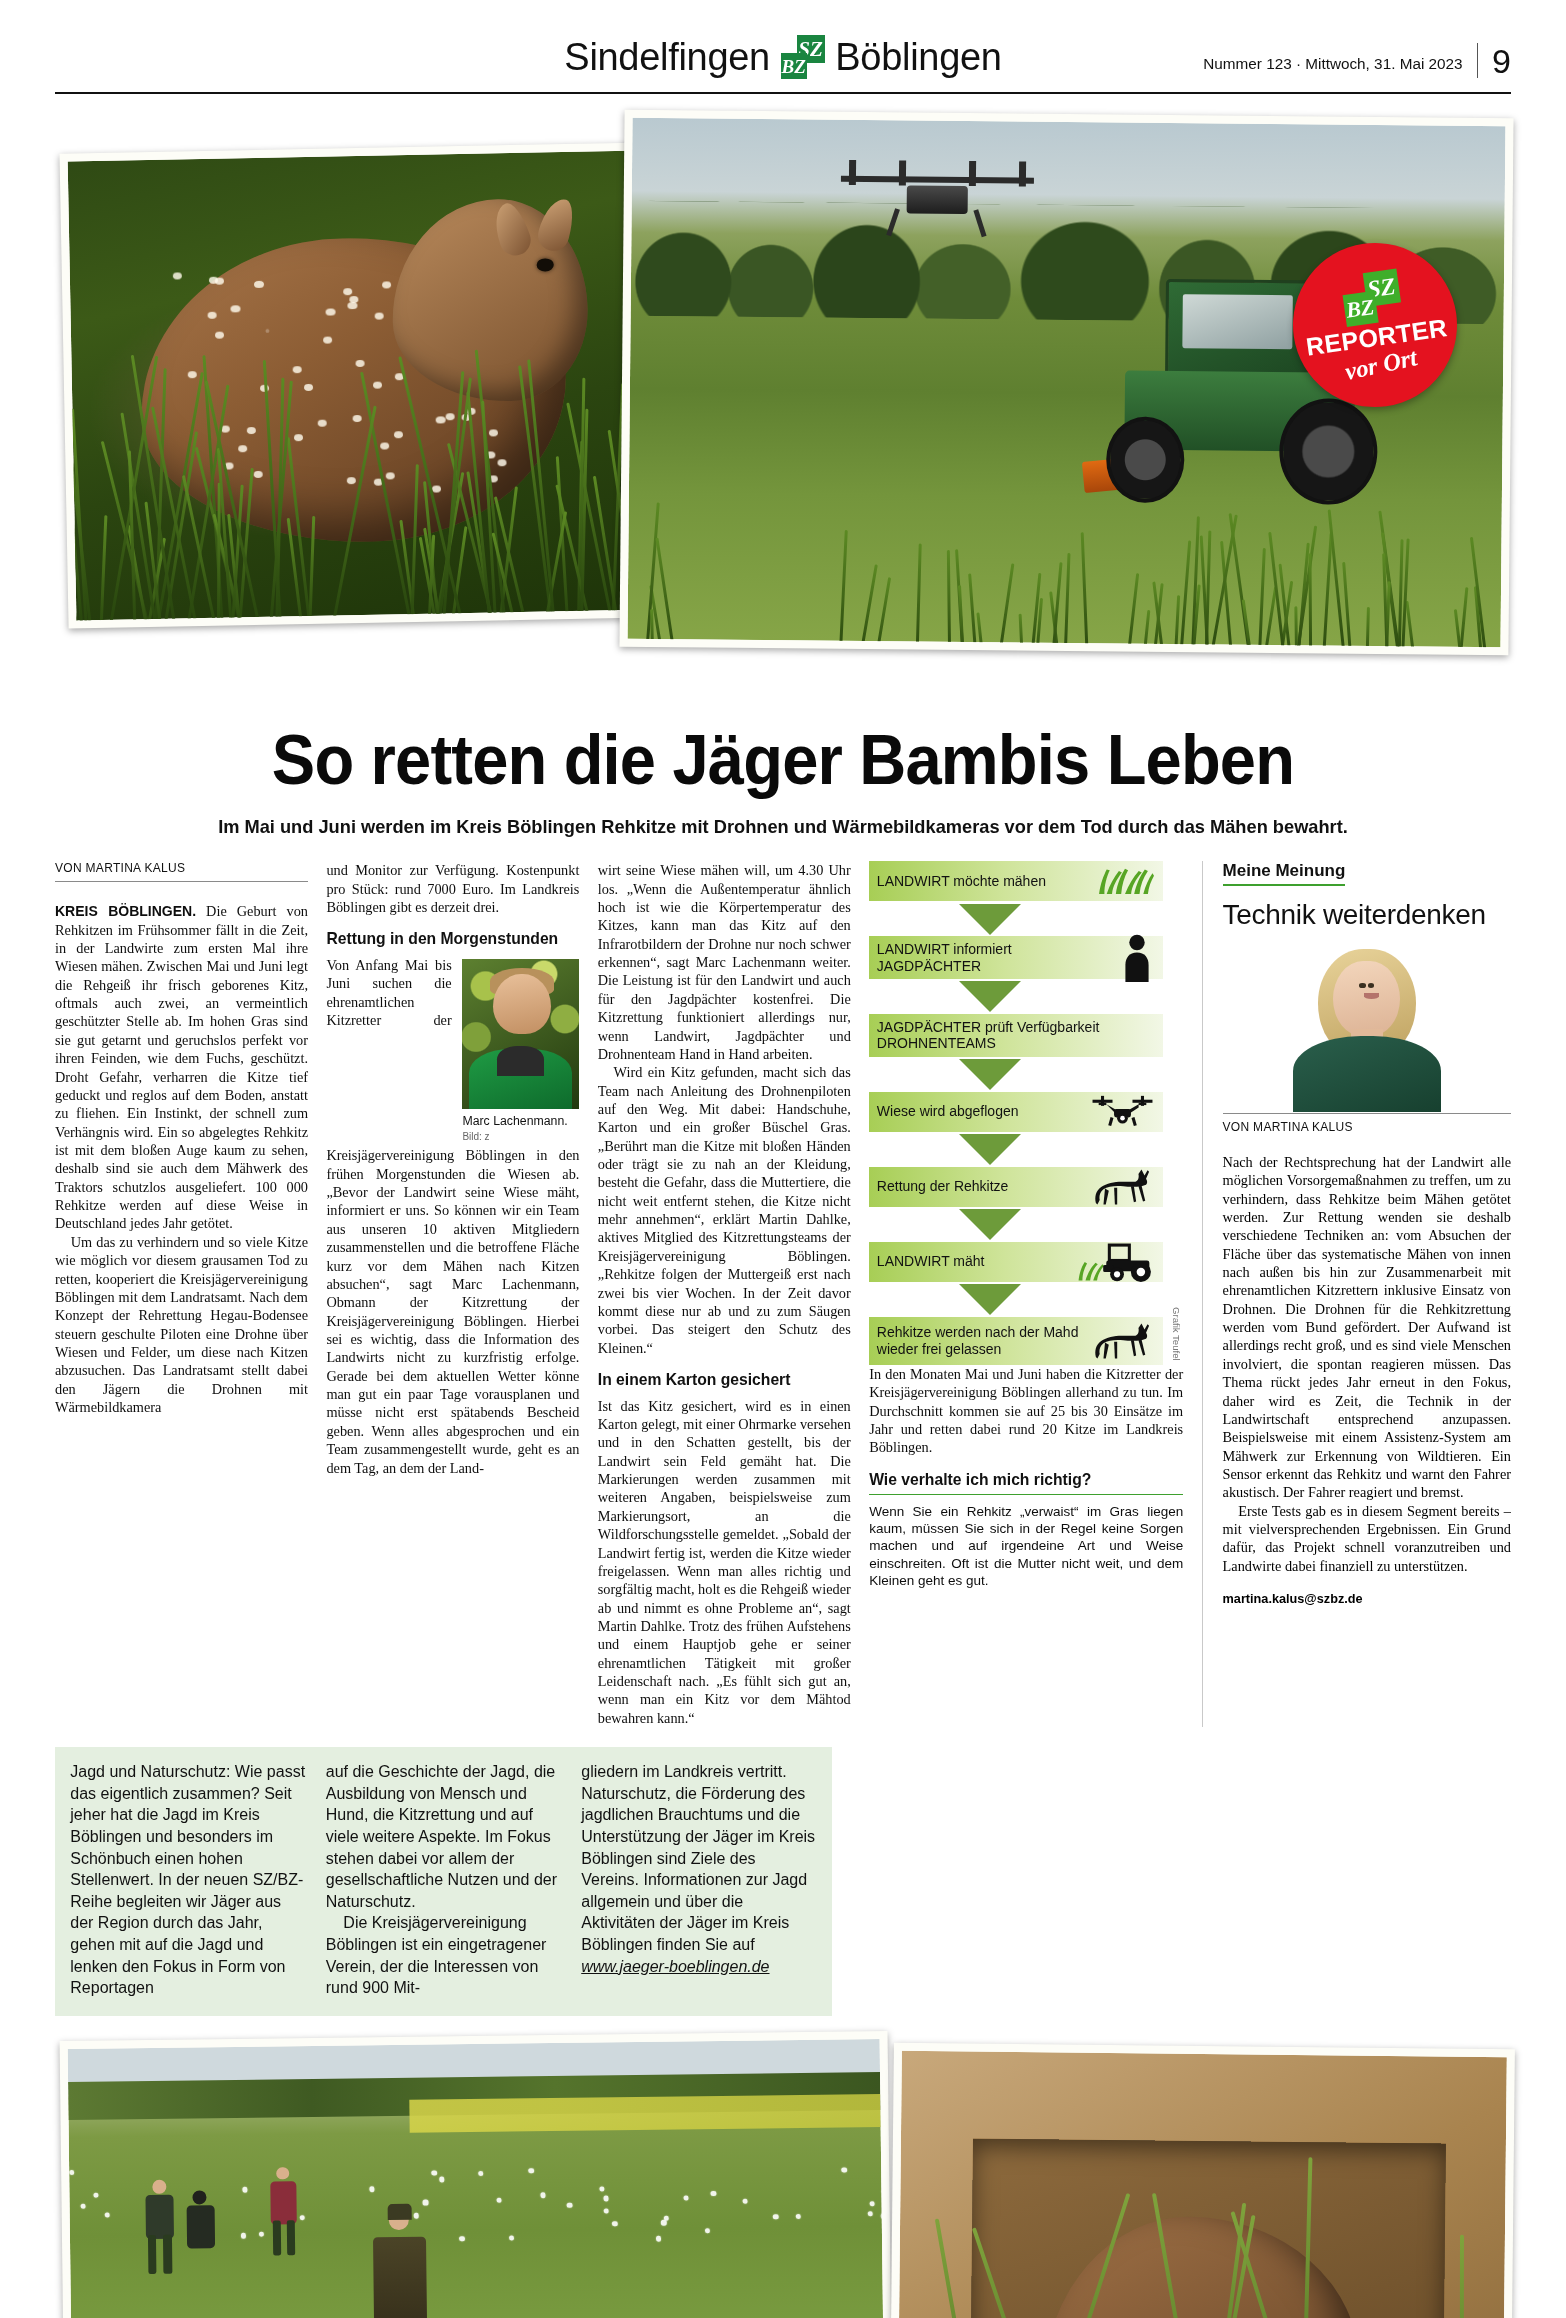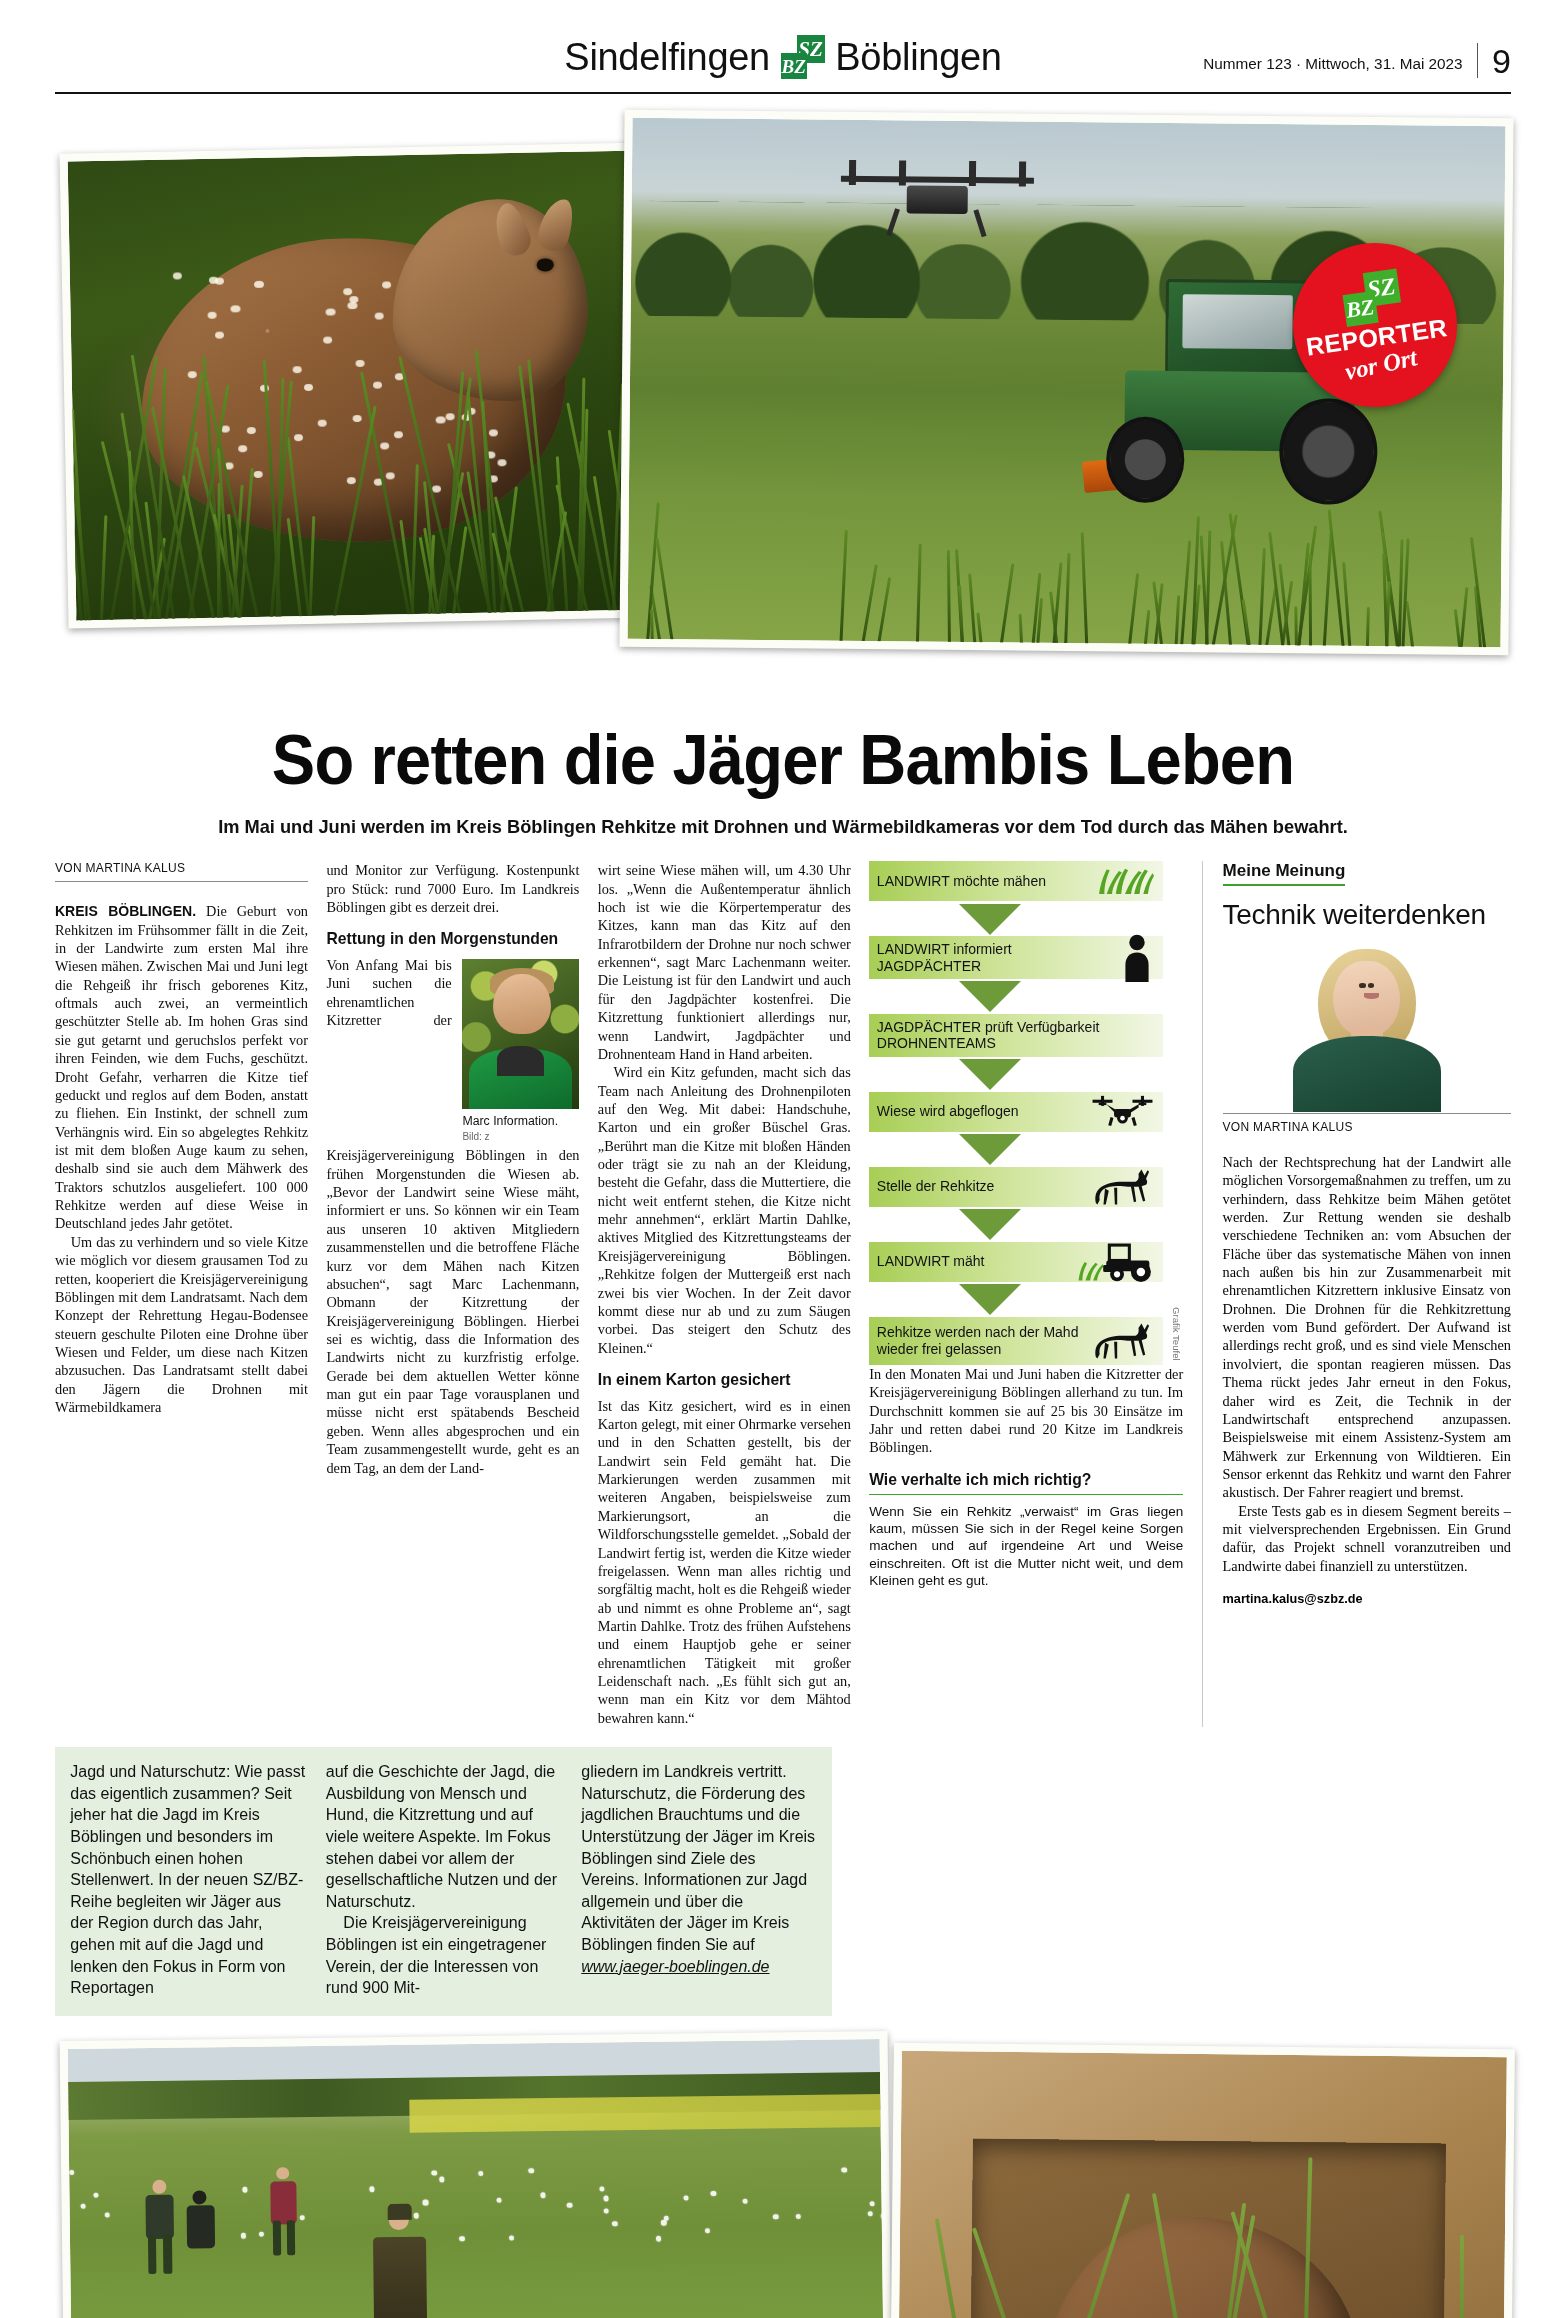--- a/index.html
+++ b/index.html
@@ -625,21 +625,21 @@
       <p class="body">und Monitor zur Verfügung. Kostenpunkt pro Stück: rund 7000 Euro. Im Landkreis Böblingen gibt es derzeit drei.</p>
       <div class="sub-hd">Rettung in den Morgenstunden</div>
       <div class="portrait-wrap">
         <div class="portrait">
           <div class="pf-foliage"></div>
           <div class="pf-hair"></div>
           <div class="pf-head"></div>
           <div class="pf-shirt"></div>
           <div class="pf-collar"></div>
         </div>
-        <div class="pc-name">Marc Information.</div>
+        <div class="pc-name">Marc Lachenmann.</div>
         <div class="pc-credit">Bild: z</div>
       </div>
       <p class="body" style="text-indent:0;">Von Anfang Mai bis Juni suchen die ehrenamtlichen Kitzretter der Kreisjägervereinigung Böblingen in den frühen Morgenstunden die Wiesen ab. „Bevor der Landwirt seine Wiese mäht, informiert er uns. So können wir ein Team aus unseren 10 aktiven Mitgliedern zusammenstellen und die betroffene Fläche kurz vor dem Mähen nach Kitzen absuchen“, sagt Marc Lachenmann, Obmann der Kitzrettung der Kreisjägervereinigung Böblingen. Hierbei sei es wichtig, dass die Information des Landwirts nicht zu kurzfristig erfolge. Gerade bei dem aktuellen Wetter könne man gut ein paar Tage vorausplanen und müsse nicht erst spätabends Bescheid geben. Wenn alles abgesprochen und ein Team zusammengestellt wurde, geht es an dem Tag, an dem der Land-</p>
     </div>
 
     <div class="col">
       <p class="body">wirt seine Wiese mähen will, um 4.30 Uhr los. „Wenn die Außentemperatur ähnlich hoch ist wie die Körpertemperatur des Kitzes, kann man das Kitz auf den Infrarotbildern der Drohne nur noch schwer erkennen“, sagt Marc Lachenmann weiter. Die Leistung ist für den Landwirt und auch für den Jagdpächter kostenfrei. Die Kitzrettung funktioniert allerdings nur, wenn Landwirt, Jagdpächter und Drohnenteam Hand in Hand arbeiten.</p>
       <p class="body">Wird ein Kitz gefunden, macht sich das Team nach Anleitung des Drohnenpiloten auf den Weg. Mit dabei: Handschuhe, Karton und ein großer Büschel Gras. „Berührt man die Kitze mit bloßen Händen oder trägt sie zu nah an der Kleidung, besteht die Gefahr, dass die Muttertiere, die nicht weit entfernt stehen, die Kitze nicht mehr annehmen“, erklärt Martin Dahlke, aktives Mitglied des Kitzrettungsteams der Kreisjägervereinigung Böblingen. „Rehkitze folgen der Muttergeiß erst nach zwei bis vier Wochen. In der Zeit davor kommt diese nur ab und zu zum Säugen vorbei. Das steigert den Schutz des Kleinen.“</p>
       <div class="sub-hd">In einem Karton gesichert</div>
       <p class="body" style="text-indent:0;">Ist das Kitz gesichert, wird es in einen Karton gelegt, mit einer Ohrmarke versehen und in den Schatten gestellt, bis der Landwirt sein Feld gemäht hat. Die Markierungen werden zusammen mit weiteren Angaben, beispielsweise zum Markierungsort, an die Wildforschungsstelle gemeldet. „Sobald der Landwirt fertig ist, werden die Kitze wieder freigelassen. Wenn man alles richtig und sorgfältig macht, holt es die Rehgeiß wieder ab und nimmt es ohne Probleme an“, sagt Martin Dahlke. Trotz des frühen Aufstehens und einem Hauptjob gehe er seiner ehrenamtlichen Tätigkeit mit großer Leidenschaft nach. „Es fühlt sich gut an, wenn man ein Kitz vor dem Mähtod bewahren kann.“</p>
@@ -703,21 +703,21 @@
                 <rect x="24" y="29" width="4" height="11" transform="rotate(16 26 34)"></rect>
                 <rect x="54" y="29" width="4" height="11" transform="rotate(-16 56 34)"></rect>
               </g>
             </svg>
           </div>
         </div>
 
         <div class="flow-arrow"></div>
 
         <div class="flow-step">
-          <div class="label">Stelle der Rehkitze</div>
+          <div class="label">Rettung der Rehkitze</div>
           <div class="flow-icon">
             <svg width="60" height="38" viewBox="0 0 78 50">
               <g fill="#111">
                 <path d="M62 2 L66 10 L70 3 L72 5 L68 14 C70 17 70 20 68 22 L62 24 C54 25 46 25 38 24 C28 23 18 24 12 28 C8 31 6 36 7 42 L4 48 L2 46 C0 38 2 30 9 25 C16 20 26 18 36 18 L54 18 C58 17 59 12 58 8 Z"></path>
                 <path d="M14 27 L12 48 L15 48 L19 30 Z"></path>
                 <path d="M26 26 L27 48 L30 48 L30 26 Z"></path>
                 <path d="M48 24 L52 45 L55 44 L52 24 Z"></path>
                 <path d="M58 24 L64 44 L67 43 L62 23 Z"></path>
               </g>
             </svg>

